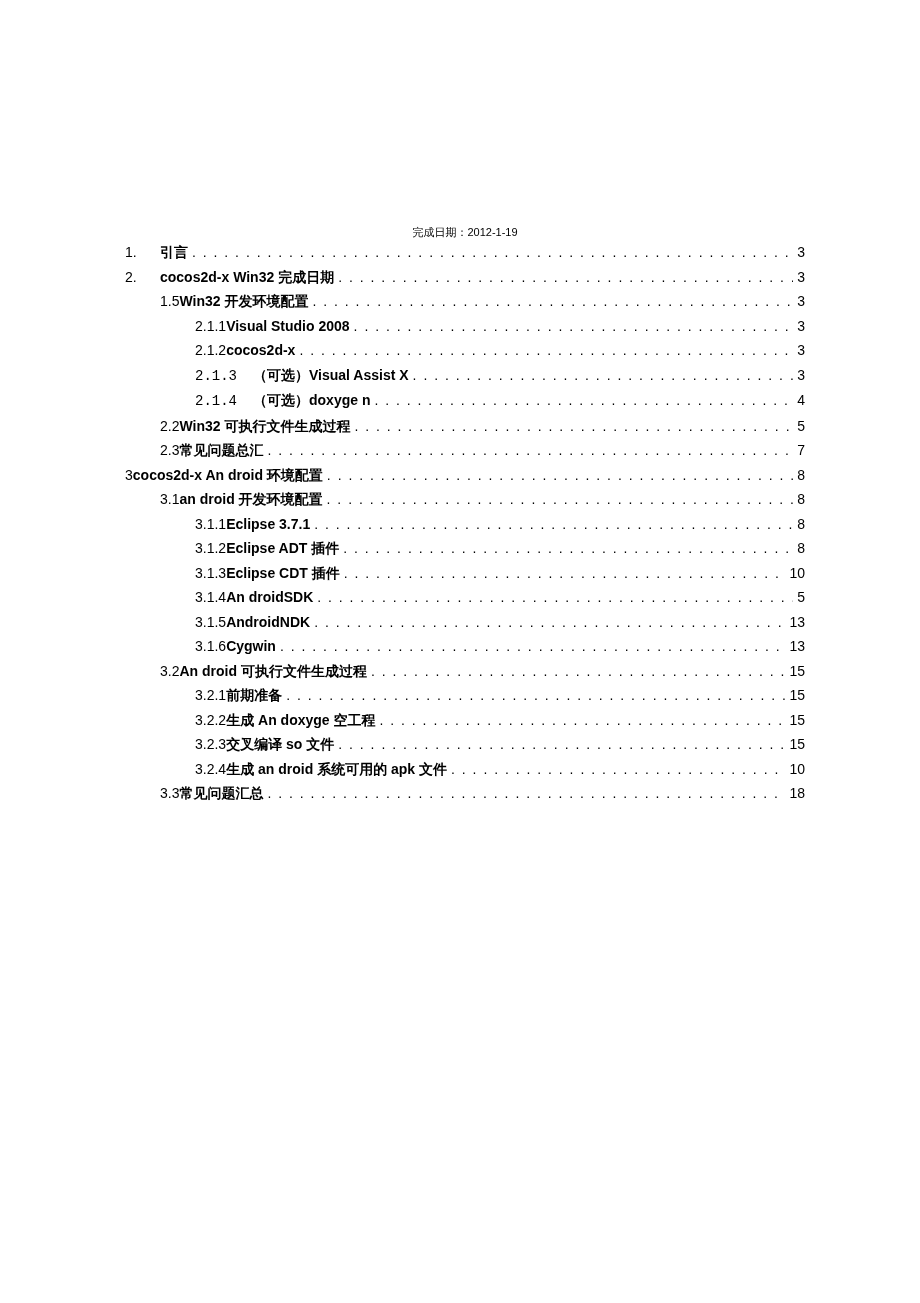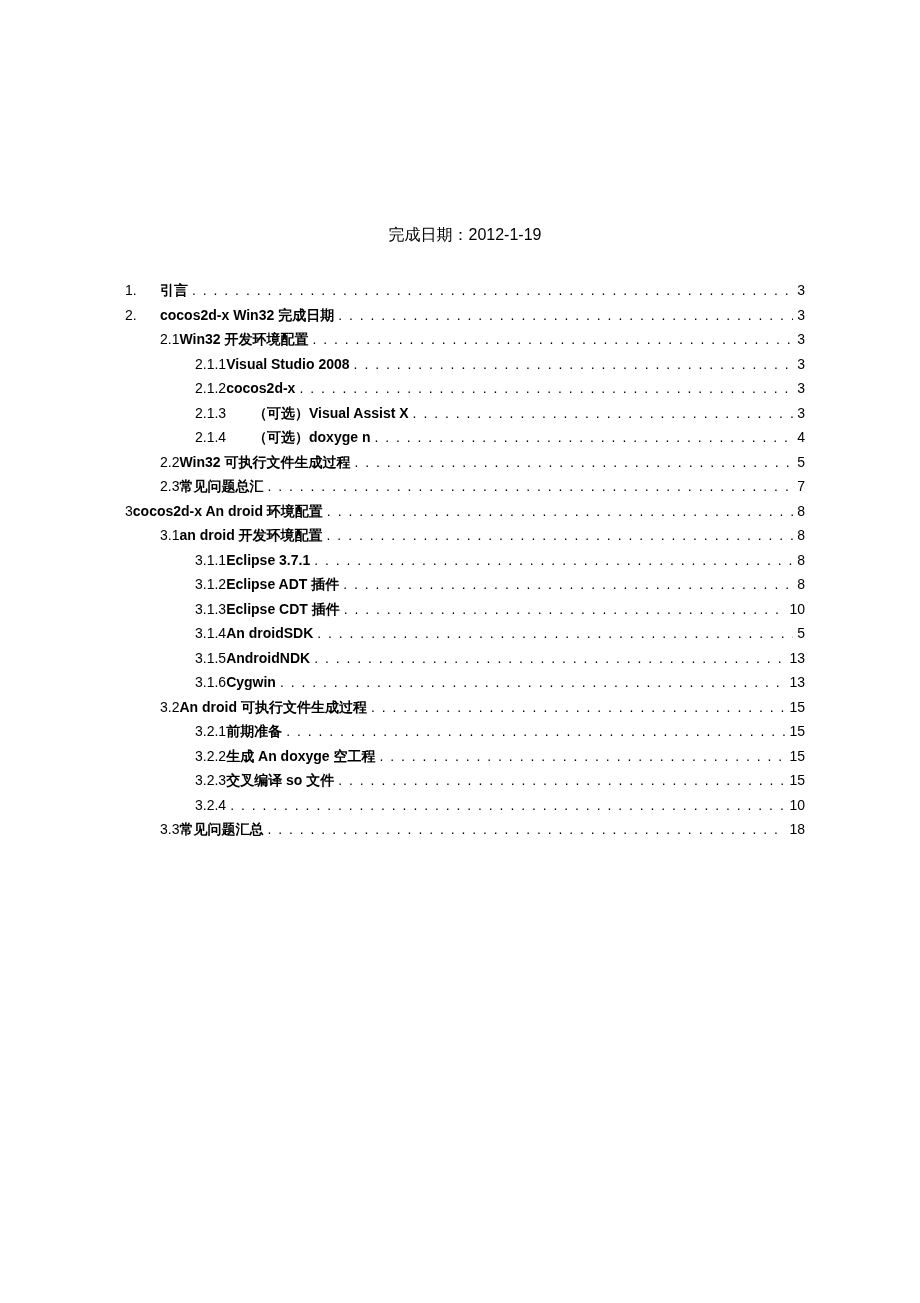--- a/index.html
+++ b/index.html
@@ -12,23 +12,22 @@
       font-family: "SimSun", "Microsoft YaHei", Arial, sans-serif;
       width: 920px;
       height: 1303px;
       position: relative;
     }
     .page {
       padding: 225px 115px 0 125px;
     }
     .completion-date {
       text-align: center;
-      font-size: 16px;
-      color: #000;
-      margin-bottom: 32px;
+      font-size: 11px;
+      color: #000;
     }
     .toc-title {
       text-align: center;
       font-size: 24px;
       font-weight: bold;
       color: #000;
       margin-bottom: 24px;
     }
     .toc {
       font-size: 14px;
@@ -62,20 +61,21 @@
     .indent-0 { padding-left: 0; }
     .indent-1 { padding-left: 35px; }
     .indent-2 { padding-left: 70px; }
     .num-col {
       display: inline-block;
       min-width: 35px;
     }
     .num-spaced {
       display: inline-block;
       min-width: 58px;
+      font-family: Liberation Mono, monospace;
     }
   </style>
 </head>
 <body>
 
 <div class="page">
   <div class="completion-date">
     <span>完成日期：</span><span>2012-1-19</span>
   </div>
   <div class="toc" id="toc-container">
@@ -85,21 +85,21 @@
         <span class="toc-dots">. . . . . . . . . . . . . . . . . . . . . . . . . . . . . . . . . . . . . . . . . . . . . . . . . . . . . . . . . . . . . . . . . . . . . . . . . . . . . . . . . . . . . . . . . . . . . . . . . . . . . . . . . . . . . . . . . . . . . . . . . . . . . . . .</span>
         <span class="toc-page">3</span>
       </div>
       <div class="toc-row indent-0">
         <span class="toc-num num-col">2.</span>
         <span class="toc-title-text">cocos2d-x Win32 完成日期</span>
         <span class="toc-dots">. . . . . . . . . . . . . . . . . . . . . . . . . . . . . . . . . . . . . . . . . . . . . . . . . . . . . . . . . . . . . . . . . . . . . . . . . . . . . . . . . . . . . . . . . . . . . . . . . . . . . . . . . . . . . . . . . . . . . . . . . . . . . . . .</span>
         <span class="toc-page">3</span>
       </div>
       <div class="toc-row indent-1">
-        <span class="toc-num">2.1</span>
+        <span class="toc-num">1.5</span>
         <span class="toc-title-text"> Win32 开发环境配置</span>
         <span class="toc-dots">. . . . . . . . . . . . . . . . . . . . . . . . . . . . . . . . . . . . . . . . . . . . . . . . . . . . . . . . . . . . . . . . . . . . . . . . . . . . . . . . . . . . . . . . . . . . . . . . . . . . . . . . . . . . . . . . . . . . . . . . . . . . . . . .</span>
         <span class="toc-page">3</span>
       </div>
       <div class="toc-row indent-2">
         <span class="toc-num">2.1.1</span>
         <span class="toc-title-text"> Visual Studio 2008</span>
         <span class="toc-dots">. . . . . . . . . . . . . . . . . . . . . . . . . . . . . . . . . . . . . . . . . . . . . . . . . . . . . . . . . . . . . . . . . . . . . . . . . . . . . . . . . . . . . . . . . . . . . . . . . . . . . . . . . . . . . . . . . . . . . . . . . . . . . . . .</span>
         <span class="toc-page"> 3</span>
       </div>
@@ -200,20 +200,21 @@
         <span class="toc-page">15</span>
       </div>
       <div class="toc-row indent-2">
         <span class="toc-num">3.2.3</span>
         <span class="toc-title-text"> 交叉编译  so 文件</span>
         <span class="toc-dots">. . . . . . . . . . . . . . . . . . . . . . . . . . . . . . . . . . . . . . . . . . . . . . . . . . . . . . . . . . . . . . . . . . . . . . . . . . . . . . . . . . . . . . . . . . . . . . . . . . . . . . . . . . . . . . . . . . . . . . . . . . . . . . . .</span>
         <span class="toc-page"> 15</span>
       </div>
       <div class="toc-row indent-2">
         <span class="toc-num">3.2.4</span>
+        <span class="toc-title-text"> 生成 an droid 系统可用的  apk 文件</span>
         <span class="toc-dots">. . . . . . . . . . . . . . . . . . . . . . . . . . . . . . . . . . . . . . . . . . . . . . . . . . . . . . . . . . . . . . . . . . . . . . . . . . . . . . . . . . . . . . . . . . . . . . . . . . . . . . . . . . . . . . . . . . . . . . . . . . . . . . . .</span>
         <span class="toc-page">10</span>
       </div>
       <div class="toc-row indent-1">
         <span class="toc-num">3.3</span>
         <span class="toc-title-text">  常见问题汇总</span>
         <span class="toc-dots">. . . . . . . . . . . . . . . . . . . . . . . . . . . . . . . . . . . . . . . . . . . . . . . . . . . . . . . . . . . . . . . . . . . . . . . . . . . . . . . . . . . . . . . . . . . . . . . . . . . . . . . . . . . . . . . . . . . . . . . . . . . . . . . .</span>
         <span class="toc-page">18</span>
       </div>
     </div>

